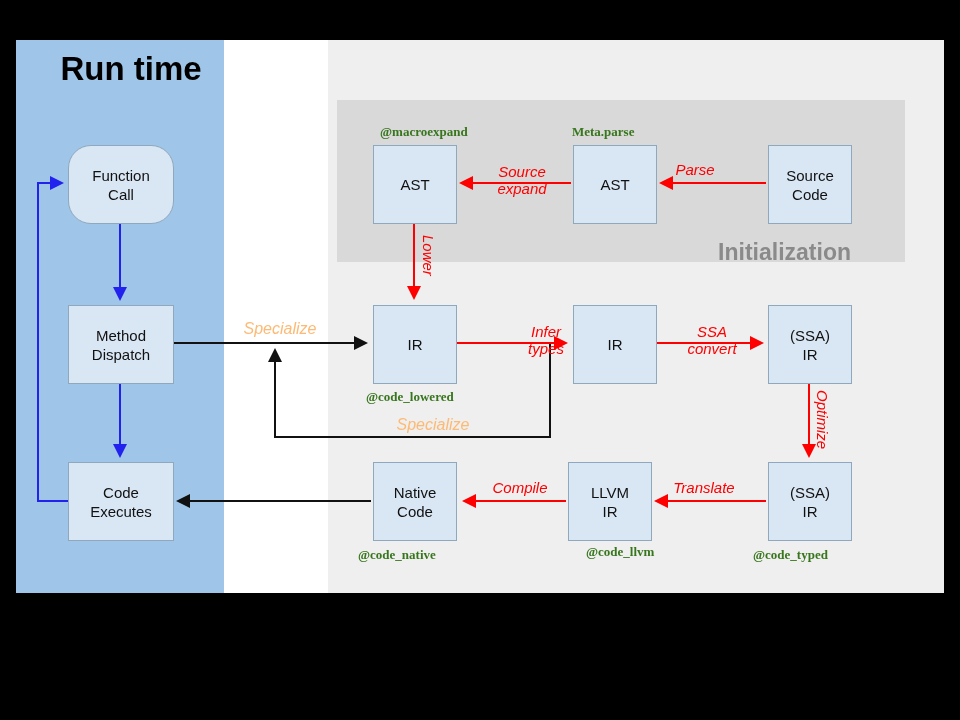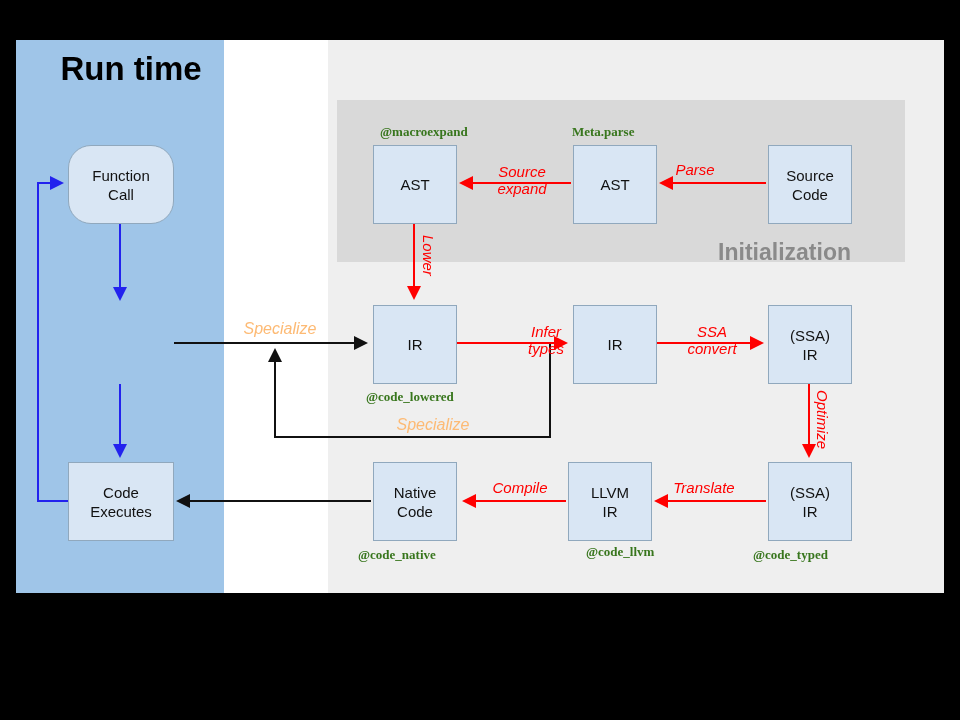--- a/index.html
+++ b/index.html
@@ -68,20 +68,22 @@
     <path class="ln ln-black" d="M174,343 L366,343" marker-end="url(#ab)"></path>
     <path class="ln ln-black" d="M550,344 L550,437 L275,437 L275,350" marker-end="url(#ab)"></path>
     <path class="ln ln-black" d="M371,501 L178,501" marker-end="url(#ab)"></path>
     <path class="ln ln-blue" d="M120,224 L120,299" marker-end="url(#abl)"></path>
     <path class="ln ln-blue" d="M120,384 L120,456" marker-end="url(#abl)"></path>
     <path class="ln ln-blue" d="M68,501 L38,501 L38,183 L62,183" marker-end="url(#abl)"></path>
   </svg>
 
   <div class="box" style="left:68px;top:145px;width:104px;height:77px;border-radius:23px;">Function
 Call</div>
+  <div class="box" style="left:68px;top:305px;width:104px;height:77px;">Method
+Dispatch</div>
   <div class="box" style="left:68px;top:462px;width:104px;height:77px;">Code
 Executes</div>
 
   <div class="box" style="left:373px;top:145px;width:82px;height:77px;">AST</div>
   <div class="box" style="left:573px;top:145px;width:82px;height:77px;">AST</div>
   <div class="box" style="left:768px;top:145px;width:82px;height:77px;">Source
 Code</div>
 
   <div class="box" style="left:373px;top:305px;width:82px;height:77px;">IR</div>
   <div class="box" style="left:573px;top:305px;width:82px;height:77px;">IR</div>

